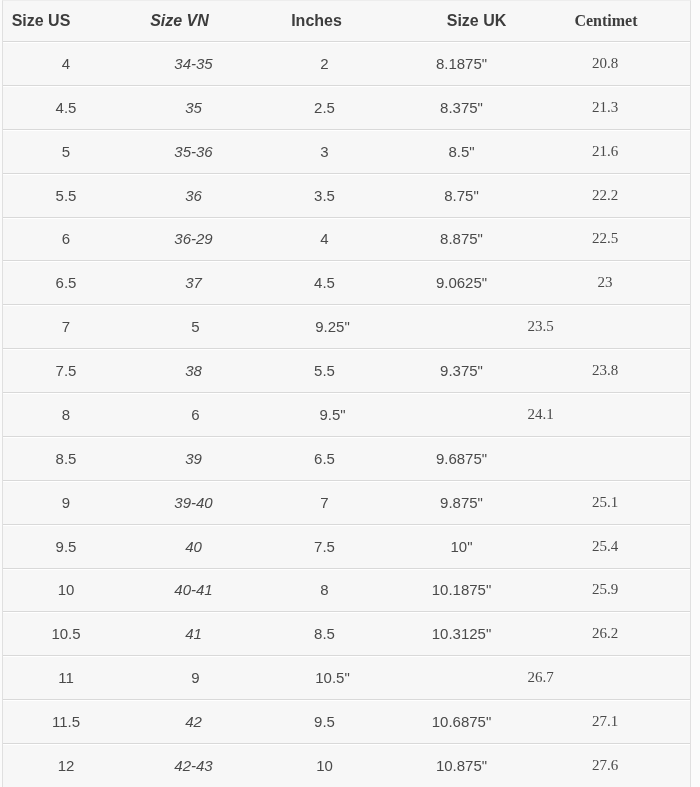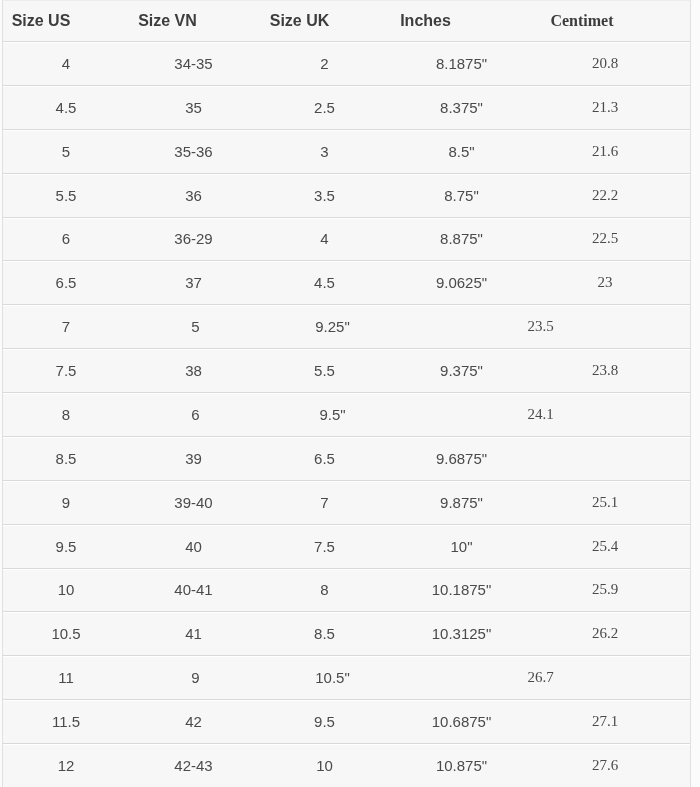--- a/index.html
+++ b/index.html
@@ -24,20 +24,21 @@
     display: flex;
     flex-direction: column;
     background: #f7f7f7;
     border-left: 1px solid #e0e0e0;
     border-right: 1px solid #e0e0e0;
     border-top: 1px solid #ededed;
   }
   .hrow {
     flex: 0 0 40px;
     display: flex;
+    gap: 12px;
   }
   .hcell {
     display: flex;
     align-items: center;
     justify-content: center;
     font-size: 16px;
     font-weight: bold;
     color: #3d3d3d;
     box-sizing: border-box;
   }
@@ -60,41 +61,41 @@
   }
   .cell {
     display: flex;
     align-items: center;
     justify-content: center;
     font-size: 15px;
     color: #4a4a4a;
     box-sizing: border-box;
   }
   .c1 { width: 126px; }
-  .c2 { width: 129px; }
+  .c2 { width: 129px; font-style: italic; }
   .c3 { width: 133px; }
   .c4 { width: 141px; }
   .c5 { flex: 1 1 auto; padding-right: 12px; font-family: Liberation Serif, serif; }
 </style>
 </head>
 <body>
 
 <div class="size-table">
   <div class="hrow">
     <div class="hcell c1">
       <span>Size US</span>
     </div>
     <div class="hcell c2">
       <span>Size VN</span>
     </div>
+    <div class="hcell c4">
+      <span>Inches</span>
+    </div>
     <div class="hcell c3">
       <span>Size UK</span>
-    </div>
-    <div class="hcell c4">
-      <span>Inches</span>
     </div>
     <div class="hcell c5">
       <span>Centimet</span>
     </div>
   </div>
   <div class="tbody">
       <div class="trow">
         <div class="cell c1">4</div>
         <div class="cell c2">34-35</div>
         <div class="cell c3">2</div>

